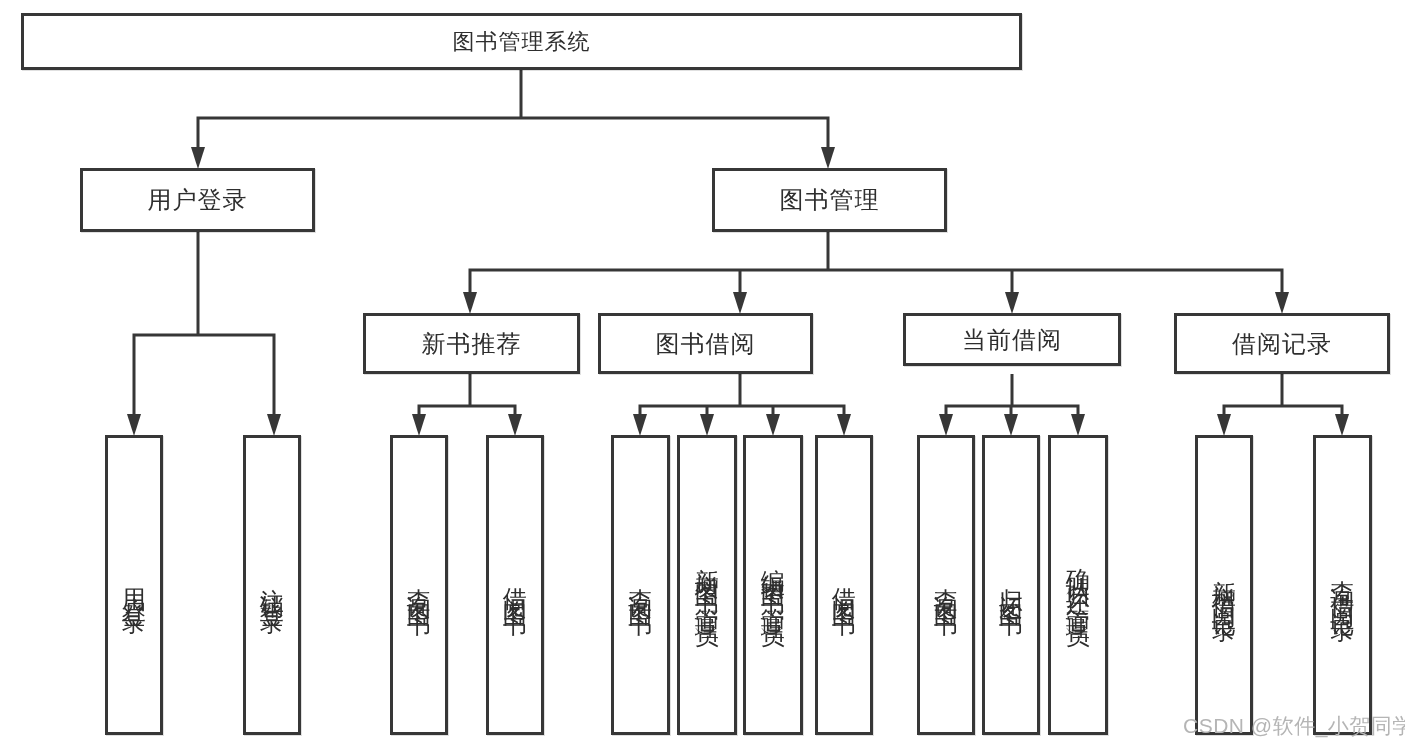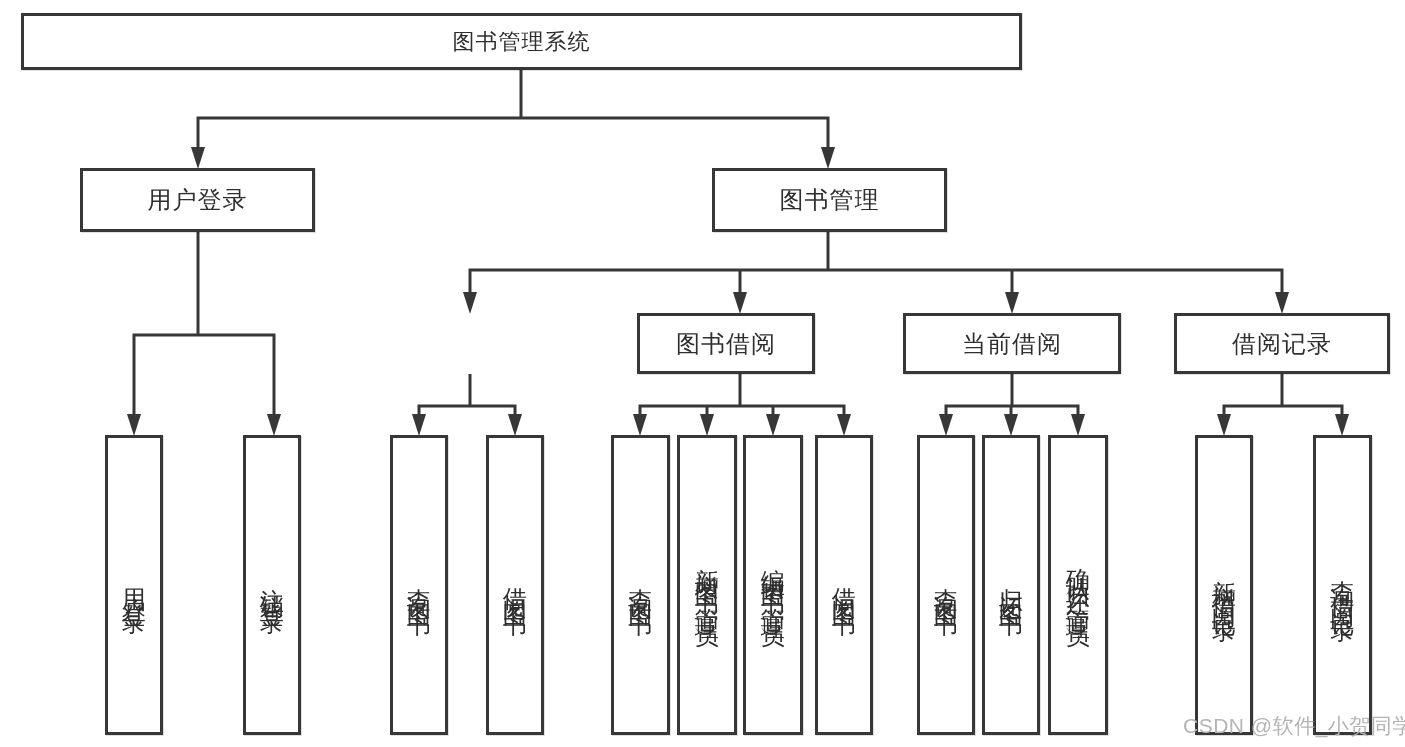--- a/index.html
+++ b/index.html
@@ -109,24 +109,27 @@
     <span class="hlabel">图书管理系统</span>
   </div>
 
   <div class="node" style="left:80px;top:168px;width:235px;height:64px;">
     <span class="hlabel">用户登录</span>
   </div>
   <div class="node" style="left:712px;top:168px;width:235px;height:64px;">
     <span class="hlabel">图书管理</span>
   </div>
 
-  <div class="node" style="left:637px;top:313px;width:178px;height:61px;">
+  <div class="node" style="left:363px;top:313px;width:217px;height:61px;">
+    <span class="hlabel">新书推荐</span>
+  </div>
+  <div class="node" style="left:598px;top:313px;width:215px;height:61px;">
     <span class="hlabel">图书借阅</span>
   </div>
-  <div class="node" style="left:903px;top:313px;width:218px;height:61px;">
+  <div class="node" style="left:903px;top:313px;width:218px;height:53px;">
     <span class="hlabel">当前借阅</span>
   </div>
   <div class="node" style="left:1174px;top:313px;width:216px;height:61px;">
     <span class="hlabel">借阅记录</span>
   </div>
 
   <div class="node" style="left:105px;top:435px;width:58px;height:300px;">
     <span class="vlabel">用户登录</span>
   </div>
   <div class="node" style="left:243px;top:435px;width:58px;height:300px;">

